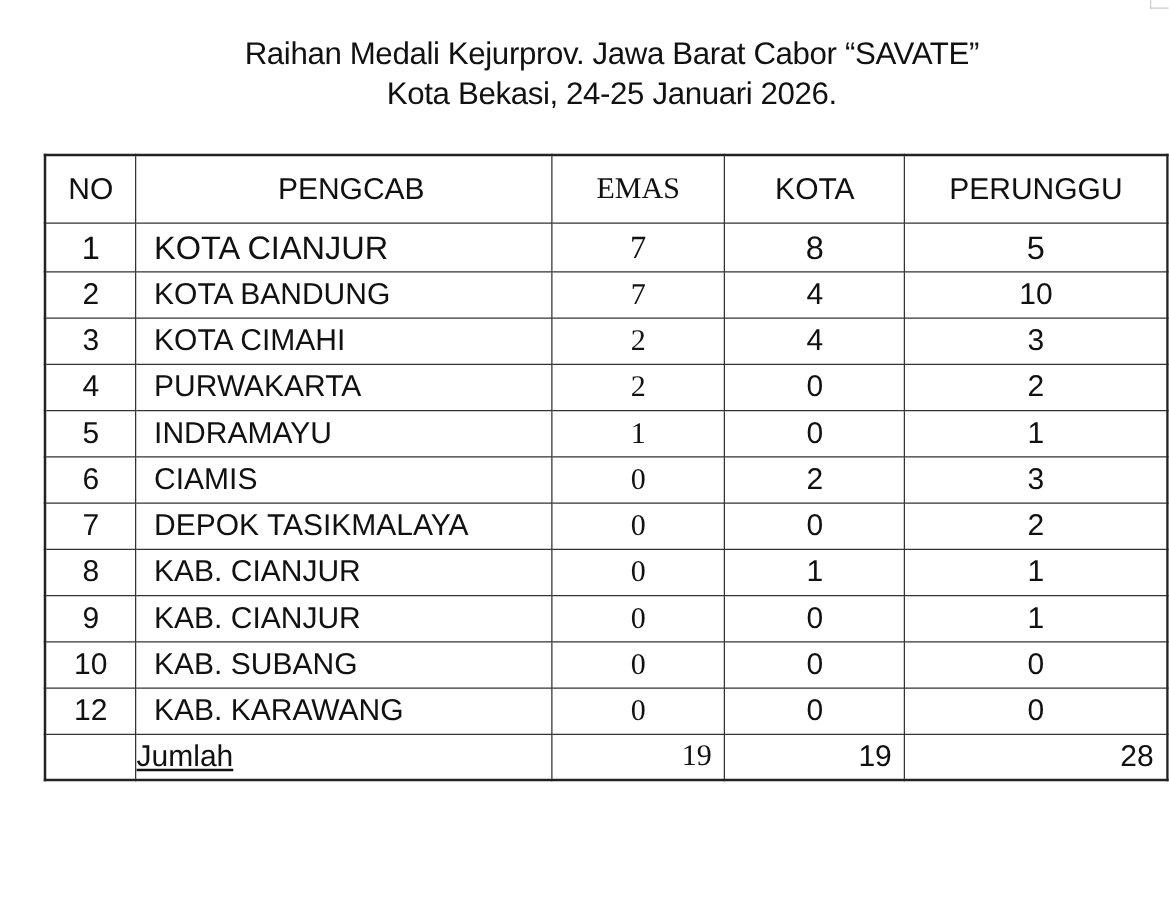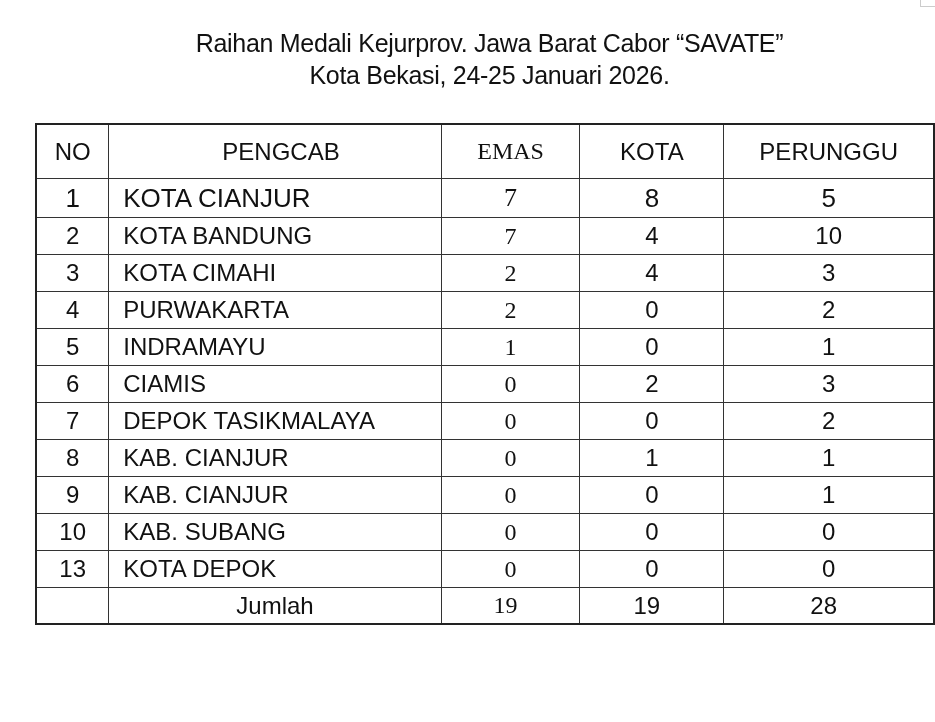--- a/index.html
+++ b/index.html
@@ -15,22 +15,22 @@
            padding: 0; height: 36px; text-align: center; }
   th { height: 53px; }
   .c-no { width: 73px; }
   .c-name { width: 313px; text-align: left; padding-left: 14px; }
   th.c-name { text-align: center; padding-left: 12px; width: 327px; }
   .c-emas { width: 131px; font-family: Liberation Serif, serif; }
   .c-perak { width: 137px; }
   .c-peru { width: 202px; }
   tr.first td { font-size: 26px; height: 38px; }
   tr.total td { height: 35px; }
-  tr.total td.num { padding-right: 10px; }
-  tr.total td.lbl { text-align: center; padding-left: 0; }
+  tr.total td.num { text-align: right; padding-right: 10px; }
+  tr.total td.lbl { text-align: left; padding-left: 0; text-decoration: underline; }
   .corner { position: absolute; right: 0; top: 0; width: 14px; height: 6px;
             border-bottom: 1px solid #ccc; border-left: 1px solid #ccc; }
 </style>
 </head>
 <body>
 
 <div class="corner"></div>
 
 <div class="title t1">Raihan Medali Kejurprov. Jawa Barat Cabor “SAVATE”</div>
 <div class="title t2">Kota Bekasi, 24-25 Januari 2026.</div>
@@ -110,22 +110,22 @@
         <td class="c-peru">1</td>
       </tr>
       <tr>
         <td class="c-no">10</td>
         <td class="c-name">KAB. SUBANG</td>
         <td class="c-emas">0</td>
         <td class="c-perak">0</td>
         <td class="c-peru">0</td>
       </tr>
       <tr>
-        <td class="c-no">13</td>
-        <td class="c-name">KOTA DEPOK</td>
+        <td class="c-no">12</td>
+        <td class="c-name">KAB. KARAWANG</td>
         <td class="c-emas">0</td>
         <td class="c-perak">0</td>
         <td class="c-peru">0</td>
       </tr>
     </tbody>
   <tfoot>
     <tr class="total">
       <td class="c-no"></td>
       <td class="c-name lbl">Jumlah</td>
       <td class="c-emas num">19</td>

